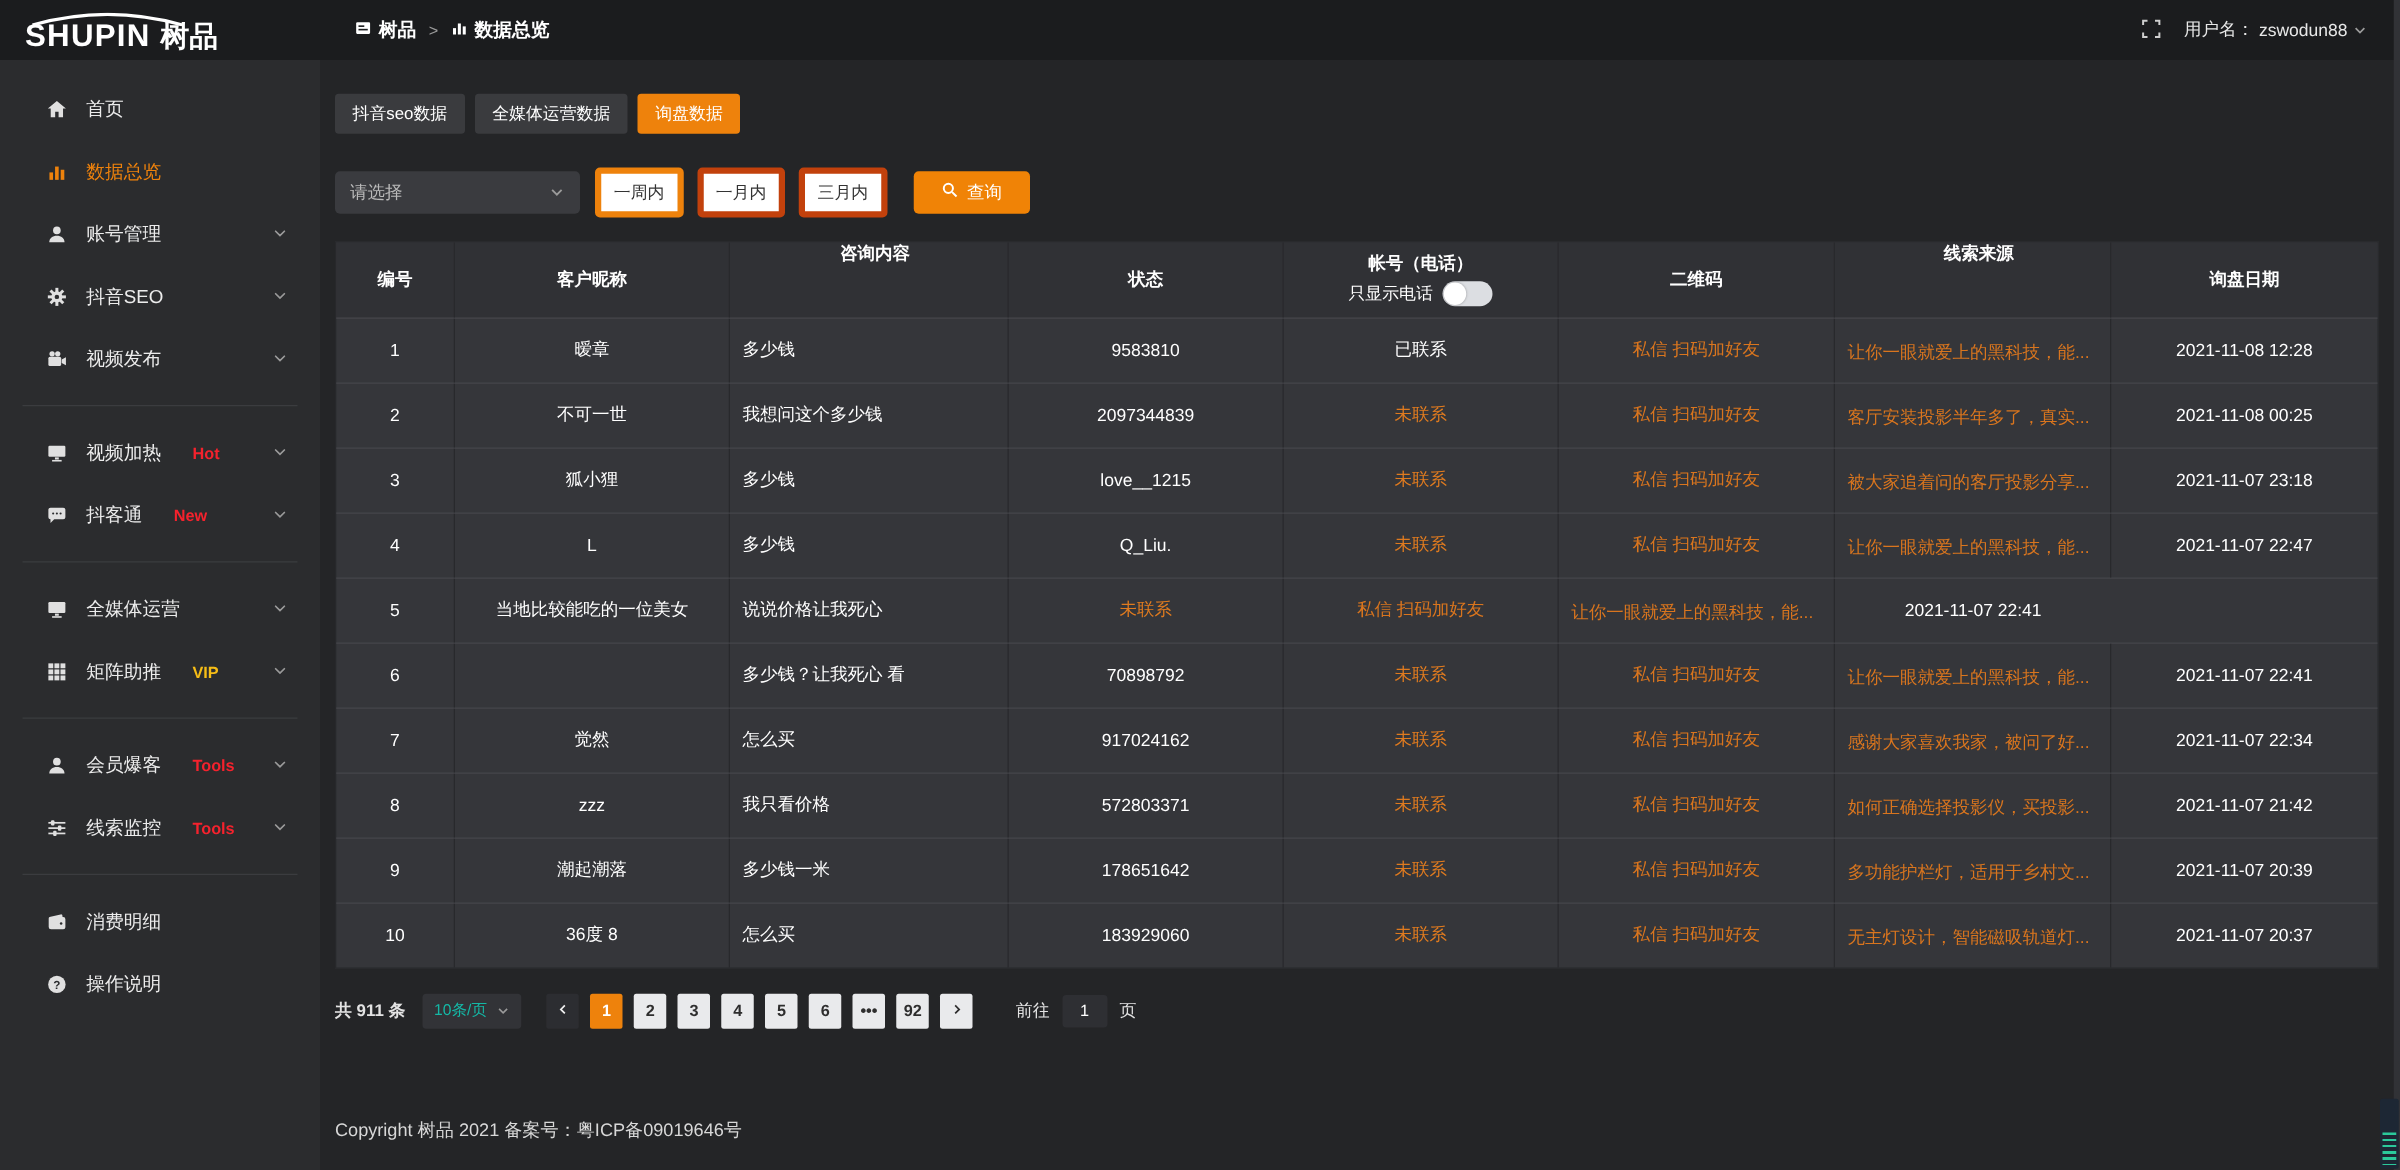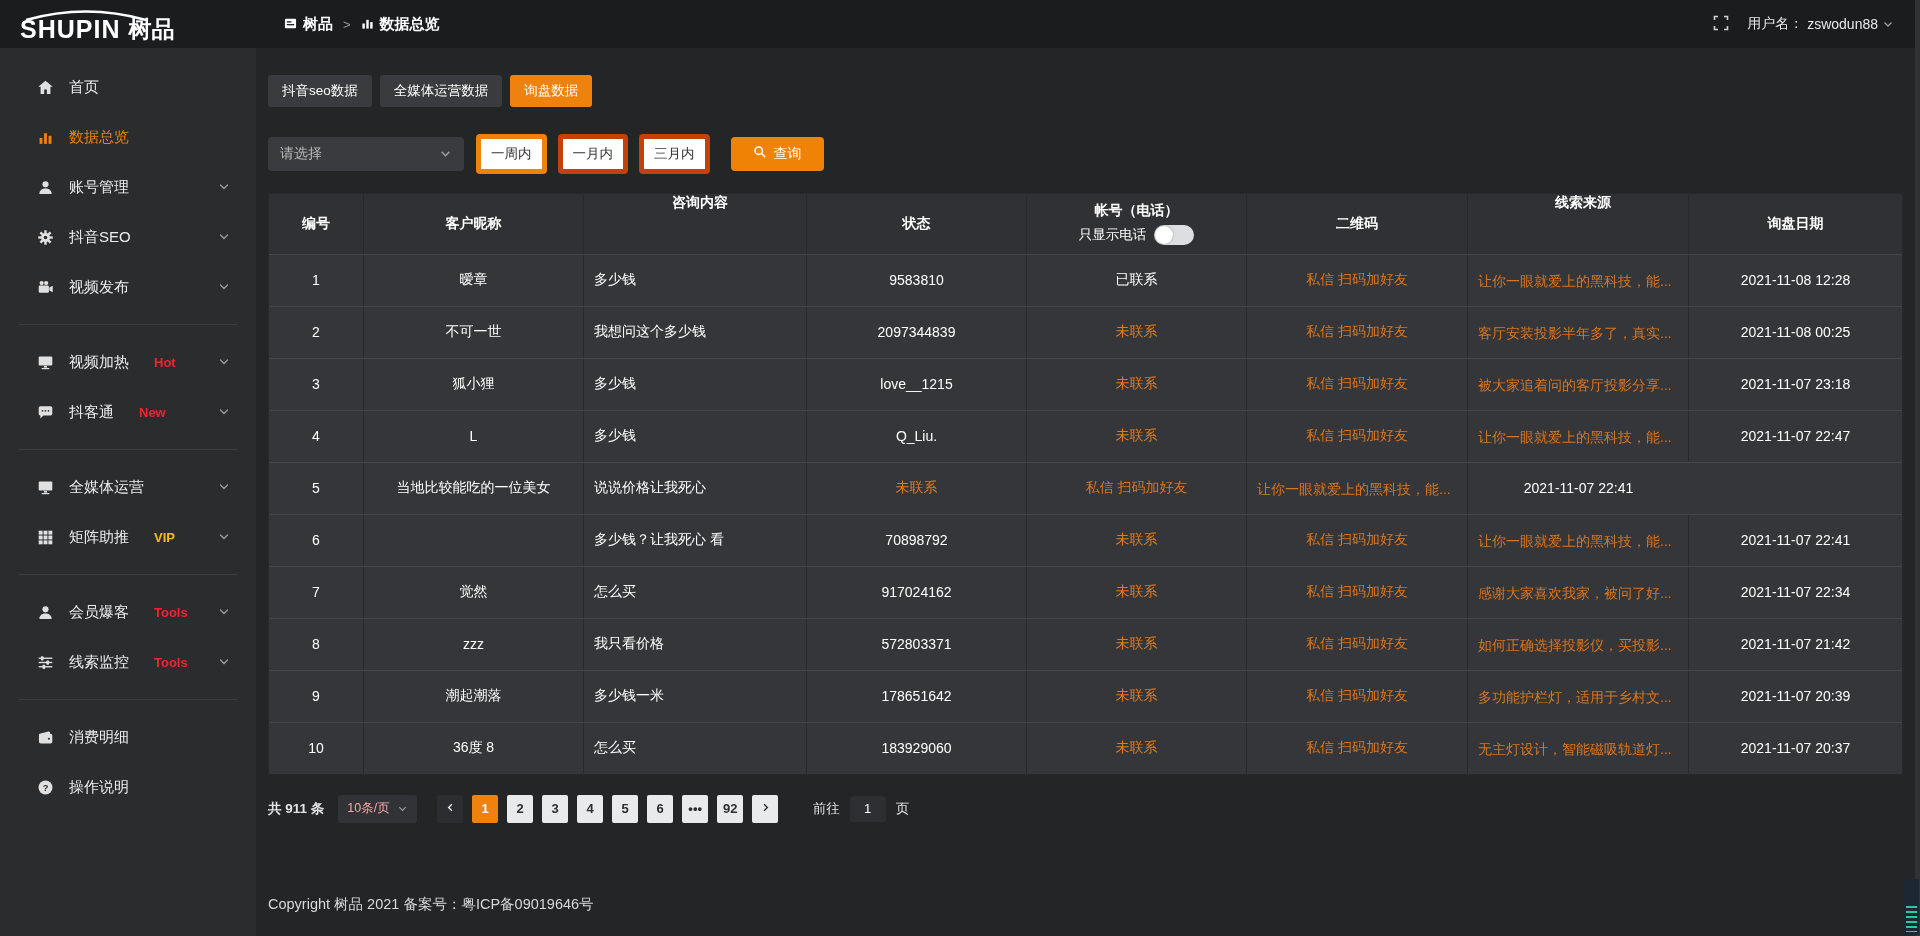--- a/index.html
+++ b/index.html
@@ -84,21 +84,21 @@
   .status-uncontacted { color:#e07b1f; }
   .status-contacted { color:#fff; }
   .hdr-sub { display:flex; align-items:center; gap:8px; font-weight:400; font-size:13.5px; }
   .toggle { width:40px; height:20px; background:#dcdee2; border-radius:10px; position:relative; cursor:pointer; }
   .toggle .knob { position:absolute; left:1px; top:1px; width:18px; height:18px; border-radius:50%; background:#fff; box-shadow:0 0 2px rgba(0,0,0,.35); }
   
   .pagination { display:flex; align-items:center; margin-top:20px; font-size:13.5px; color:#e3e3e3; }
   .pg-total { font-weight:700; margin-right:14px; }
   .pg-size {
     height:28px; background:#323337; border-radius:3px; padding:0 9px;
-    display:flex; align-items:center; gap:7px; font-size:12.5px; color:#fca5a5; cursor:pointer; margin-right:16px;
+    display:flex; align-items:center; gap:7px; font-size:12.5px; color:#14b8a6; cursor:pointer; margin-right:16px;
   }
   .pg-btn {
     min-width:26px; height:28px; margin:0 4.5px; border-radius:2px;
     display:flex; align-items:center; justify-content:center;
     background:#e9eaec; color:#2e2e2e; font-size:13px; font-weight:700; cursor:pointer;
   }
   .pg-btn.prev { background:#2c2d31; color:#efefef; }
   .pg-btn.active { background:#ee820c; color:#fff; }
   .pg-goto { display:flex; align-items:center; gap:10px; margin-left:30px; }
   .pg-input {

